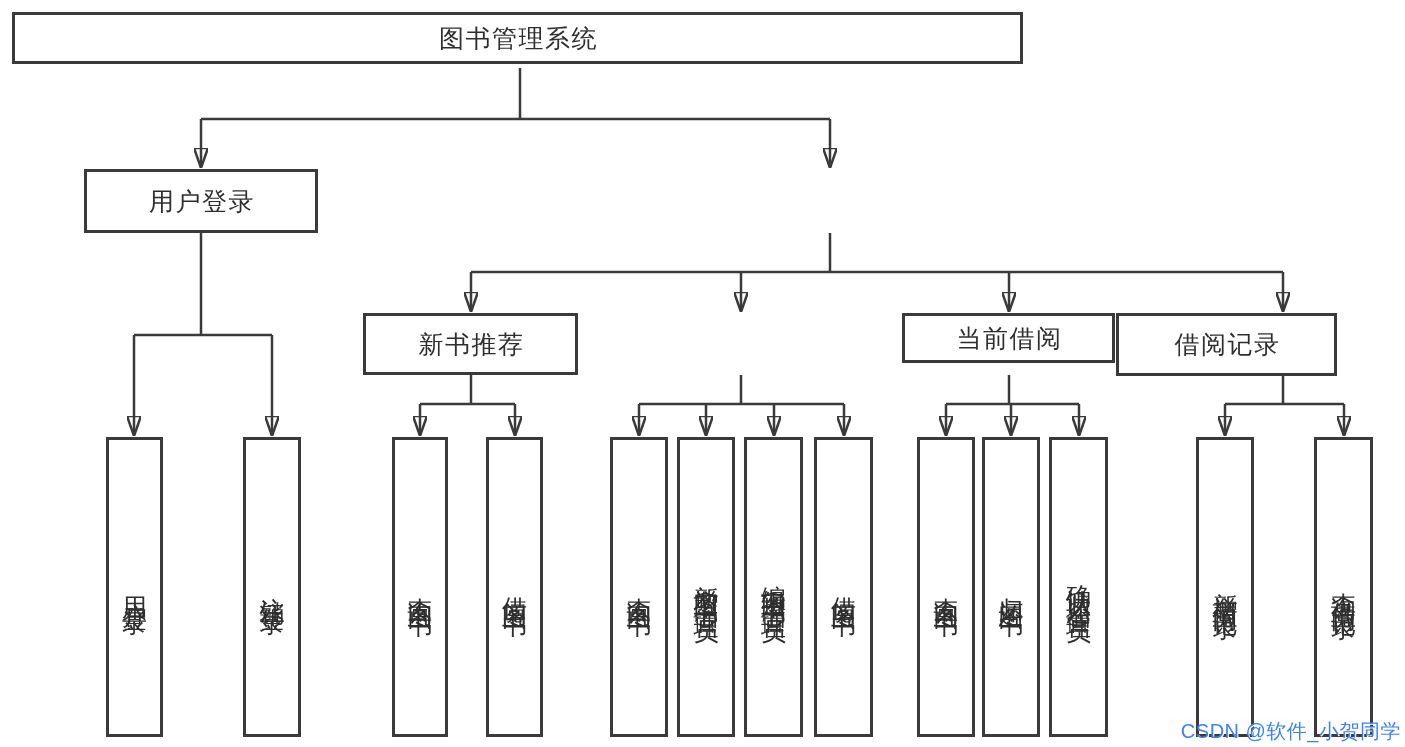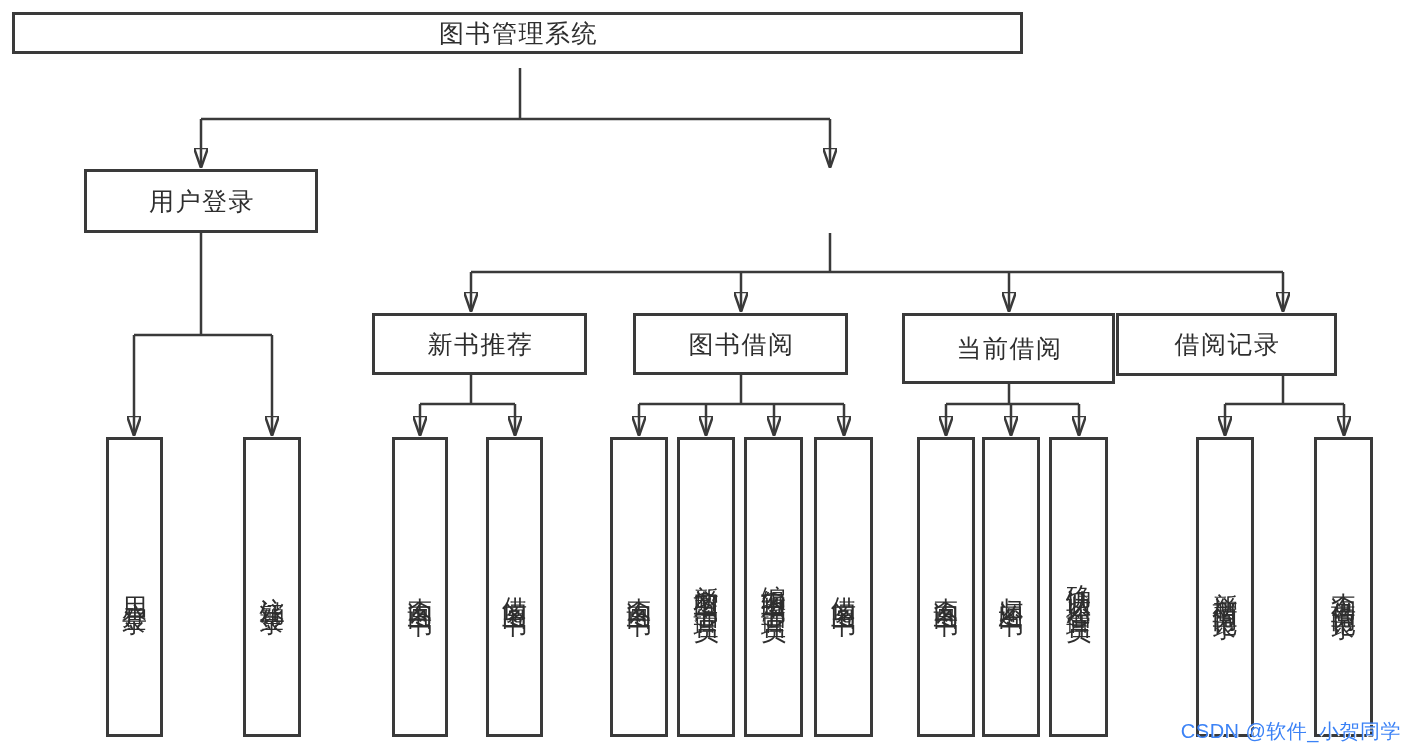--- a/index.html
+++ b/index.html
@@ -38,26 +38,26 @@
     transform: translateX(1px);
   }
   .v-box .v-label {
     writing-mode: vertical-rl;
     text-orientation: mixed;
     font-size: 25px;
     line-height: 1;
     letter-spacing: 5px;
     white-space: nowrap;
   }
-  .root  { left: 12px;  top: 12px;  width: 1011px; height: 42px; }
+  .root  { left: 12px;  top: 12px;  width: 1011px; height: 52px; }
   .l2-0  { left: 84px;  top: 169px; width: 234px;  height: 64px; }
   .l2-1  { left: 711px; top: 169px; width: 239px;  height: 64px; }
-  .l3-0  { left: 372px;  top: 313px; width: 215px; height: 62px; }
+  .l3-0  { left: 363px;  top: 313px; width: 215px; height: 62px; }
   .l3-1  { left: 633px;  top: 313px; width: 215px; height: 62px; }
-  .l3-2  { left: 902px;  top: 313px; width: 213px; height: 71px; text-align: center; }
+  .l3-2  { left: 902px;  top: 313px; width: 213px; height: 50px; text-align: center; }
   .l3-3  { left: 1116px; top: 313px; width: 221px; height: 63px; }
   .leaf  { top: 437px; height: 300px; }
   .lf-0  { left: 106px;  width: 57px; }
   .lf-1  { left: 243px;  width: 58px; }
   .lf-2  { left: 392px;  width: 56px; }
   .lf-3  { left: 486px;  width: 57px; }
   .lf-4  { left: 610px;  width: 58px; }
   .lf-5  { left: 677px;  width: 58px; }
   .lf-6  { left: 744px;  width: 59px; }
   .lf-7  { left: 814px;  width: 59px; }
@@ -136,23 +136,20 @@
     <span class="h-label">图书管理系统</span>
   </div>
 
   <div class="box l2-0">
     <span class="h-label">用户登录</span>
   </div>
 
   <div class="box l3-0">
     <span class="h-label">新书推荐</span>
   </div>
-  <div class="box l3-1">
-    <span class="h-label">图书借阅</span>
-  </div>
   <div class="box l3-2">
     <span class="h-label">当前借阅</span>
   </div>
   <div class="box l3-3">
     <span class="h-label">借阅记录</span>
   </div>
 
   <div class="box leaf v-box lf-0">
     <span class="v-label">用户登录</span>
   </div>

